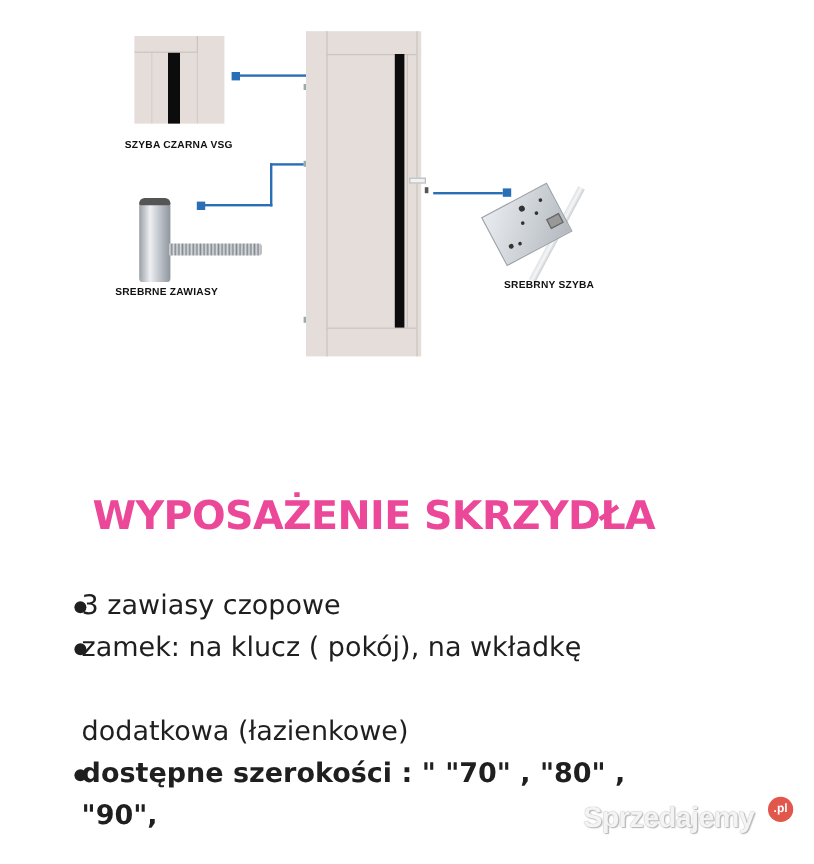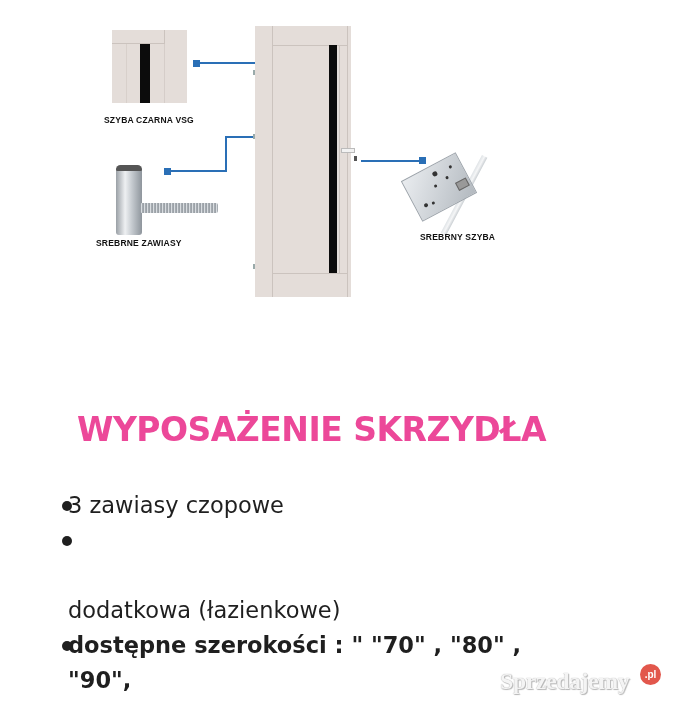--- a/index.html
+++ b/index.html
@@ -52,24 +52,23 @@
     position: relative; padding-left: 68px;
     font-size: 22.5px; line-height: 35px; color: #1f1f1f;
   }
   ul.features li.bold { font-weight: bold; }
   ul.features li .bullet {
     position: absolute; left: 62px; top: 13px; width: 10px; height: 10px;
     border-radius: 50%; background: #1f1f1f;
   }
   .watermark {
     position: absolute; left: 486px; top: 668px;
-    font-family: Liberation Serif, serif; font-weight: bold; font-size: 24px;
+    font-family: Liberation Sans, sans-serif; font-weight: bold; font-size: 24px;
     color: #f4f4f4; letter-spacing: -0.5px;
     text-shadow: 0 0 1px #9c9c9c, 1px 1px 1px #b9b9b9;
-    margin-left: 14px;
   }
   .watermark-badge {
     position: absolute; left: 640px; top: 664px; width: 21px; height: 21px;
     border-radius: 50%; background: #e2574c; color: #fff;
     font-family: "Liberation Sans", sans-serif; font-weight: bold; font-size: 10px;
     line-height: 21px; text-align: center;
   }
 </style>
 </head>
 <body>
@@ -137,21 +136,21 @@
 
 <div class="title">WYPOSAŻENIE SKRZYDŁA</div>
 
 <ul class="features">
   <li>
     <span class="bullet"></span>
     <span>3 zawiasy czopowe</span>
   </li>
   <li>
     <span class="bullet"></span>
-    <br>
+    <span>zamek: na klucz ( pokój), na wkładkę</span><br>
     <br>
     <span>dodatkowa (łazienkowe)</span>
   </li>
   <li class="bold">
     <span class="bullet"></span>
     <span>dostępne szerokości : " "70" , "80" ,</span><br>
     <span>"90",</span>
   </li>
 </ul>
 

